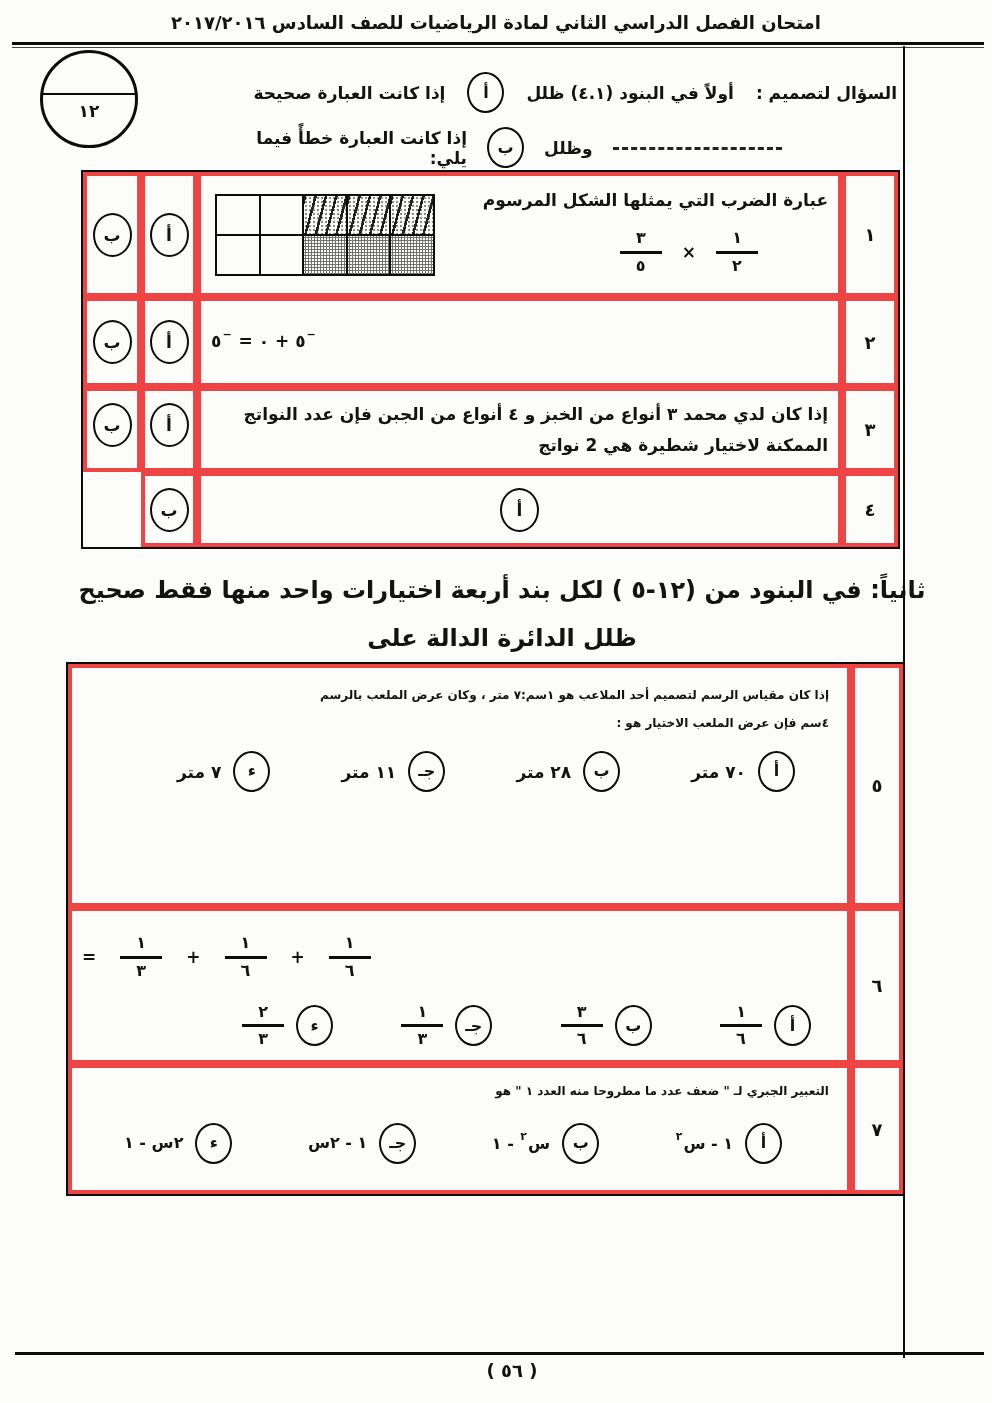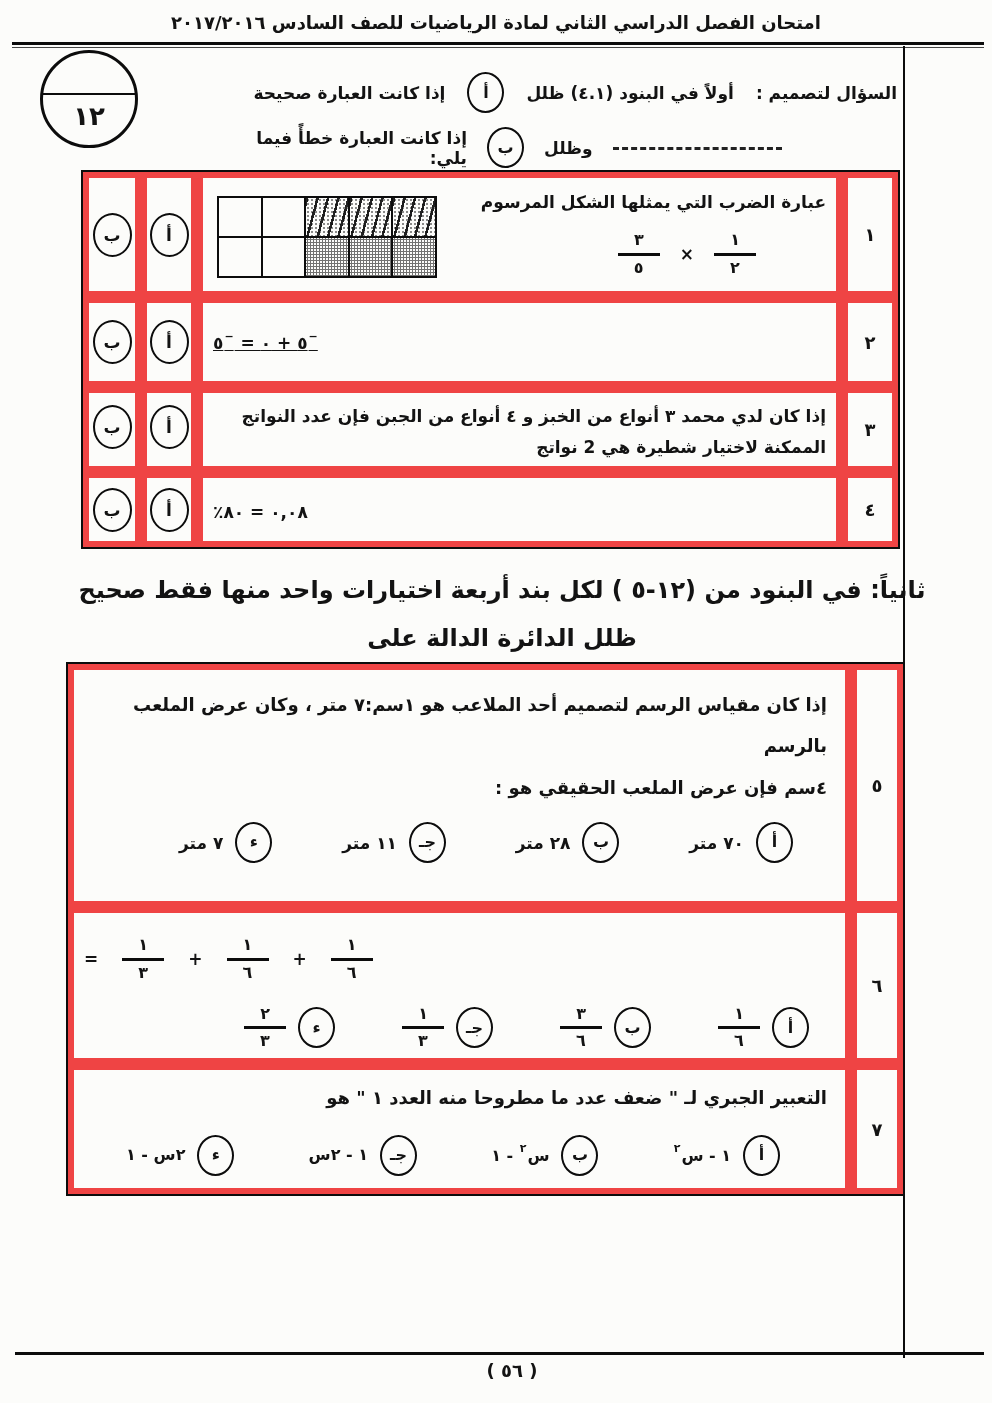--- a/index.html
+++ b/index.html
@@ -16,21 +16,21 @@
     font-size:18px;font-weight:700;letter-spacing:.5px;}
   .head-rule{top:42px;left:12px;right:8px;height:3px;background:#0c0c0c;}
   .head-rule2{top:47px;left:12px;right:8px;height:1px;background:#444;}
   .right-rule{top:46px;left:903px;width:2px;height:1312px;background:#0c0c0c;}
 
   
   .marks{top:50px;left:40px;width:92px;height:92px;border:3px solid #0c0c0c;
     border-radius:50%;background:#fcfcfa;}
   .marks .mid{position:absolute;left:-2px;right:-2px;top:44%;height:2px;background:#0c0c0c;}
   .marks .val{position:absolute;left:0;right:0;top:52%;text-align:center;
-    font-size:26px;font-weight:700;letter-spacing:4px;}
+    font-size:17px;font-weight:700;letter-spacing:4px;}
 
   
   .sec1{top:72px;right:95px;width:680px;font-size:17px;font-weight:700;}
   .sec1 .ln{display:flex;align-items:center;gap:22px;margin-bottom:14px;}
   .sec1 .ln2{padding-right:0;gap:20px;}
   .dashline{width:172px;border-bottom:3px dashed #222;height:1px;margin-right:0;}
 
   .opt{width:35px;height:40px;border:2px solid #0c0c0c;border-radius:50%;
     display:inline-flex;align-items:center;justify-content:center;
     font-size:17px;font-weight:700;background:transparent;flex:0 0 auto;}
@@ -40,54 +40,54 @@
   .fr{display:inline-flex;flex-direction:column;align-items:center;
     font-weight:700;font-size:16px;line-height:1.05;min-width:42px;}
   .fr .fn{padding:0 5px 4px;}
   .fr .fd{border-top:3px solid #0c0c0c;padding:4px 5px 0;min-width:32px;text-align:center;}
 
   .ltr{direction:ltr;unicode-bidi:bidi-override;}
   .seg-sup{font-size:11px;vertical-align:9px;padding:0 1px;}
 
   
   .grid{display:grid;border:2.5px solid #0c0c0c;background:#fcfcfa;}
-  .cell{border:6px solid #ef4444;display:flex;align-items:center;justify-content:center;
+  .cell{border:4px solid #ef4444;display:flex;align-items:center;justify-content:center;
     box-sizing:border-box;}
   #t1{top:170px;right:92px;width:815px;grid-template-columns:56px 1fr 56px 58px;}
   #t2{top:662px;right:87px;width:835px;grid-template-columns:52px 1fr;}
   .rh1{height:125px;} .rh2{height:90px;} .rh3{height:85px;} .rh4{height:75px;}
   .qh5{height:243px;} .qh6{height:157px;} .qh7{height:130px;}
   .numcell{font-size:18px;font-weight:700;}
   .content{justify-content:flex-start;align-items:flex-start;flex-direction:column;
     position:relative;padding:8px 10px;font-size:17px;font-weight:700;line-height:1.9;}
   .topopt{align-items:flex-start;padding-top:12px;}
 
   .frrow{display:flex;align-items:center;gap:20px;margin:14px 70px 0 0;}
   .eqline{font-size:17px;font-weight:700;margin:0 55px 0 0;align-self:flex-end;}
-  .row2line{margin-top:16px;text-decoration:underline;}
+  .row2line{margin-top:16px;}
   .row4line{margin-top:10px;}
 
   
   .model{position:absolute;left:14px;top:18px;width:218px;height:80px;
     display:grid;grid-template-columns:repeat(5,1fr);grid-template-rows:1fr 1fr;
     direction:ltr;border:1px solid #0c0c0c;}
   .model div{border:1px solid #0c0c0c;}
   .m-hatch{background-image:
       repeating-linear-gradient(105deg,rgba(10,10,10,.9) 0 2.5px,transparent 2.5px 10px),
       radial-gradient(rgba(0,0,0,.45) 1px,transparent 1.2px);
     background-size:auto,4px 4px;}
   .m-dots{background-image:radial-gradient(rgba(0,0,0,.55) 1px,transparent 1.2px);
     background-size:3px 3px;}
 
   
   .sec2{top:566px;right:58px;left:70px;font-size:24px;font-weight:700;
     line-height:2.0;text-align:center;}
 
   
-  .qtext{align-self:stretch;text-align:right;padding:6px 8px 0 0;font-size:18px;
+  .qtext{align-self:stretch;text-align:right;padding:6px 8px 0 0;font-size:12px;
     font-weight:700;line-height:2.3;}
   .choices{display:flex;align-items:center;justify-content:space-between;
     align-self:stretch;font-size:17px;font-weight:700;}
   .choice{display:inline-flex;align-items:center;gap:12px;}
   .q5c{margin-top:14px;padding:0 42px 0 95px;}
   .q6eq{display:flex;direction:ltr;align-items:center;gap:24px;margin:16px 55px 0 0;
     align-self:flex-end;font-size:17px;font-weight:700;}
   .q6c{margin-top:24px;padding:0 26px 0 160px;}
   .q7c{margin-top:22px;padding:0 55px 0 42px;font-size:16px;}
 
@@ -180,23 +180,20 @@
     <div>الممكنة لاختيار شطيرة هي 2 نواتج</div>
   </div>
   <div class="cell rh3 topopt">
     <span class="opt">أ</span>
   </div>
   <div class="cell rh3 topopt">
     <span class="opt">ب</span>
   </div>
 
   <div class="cell rh4 numcell">٤</div>
-  <div class="cell rh4 content">
-    <div class="ltr eqline row4line">٪٨٠ = ٠,٠٨</div>
-  </div>
   <div class="cell rh4">
     <span class="opt">أ</span>
   </div>
   <div class="cell rh4">
     <span class="opt">ب</span>
   </div>
 </div>
 
 <div class="abs sec2">
   <div>
@@ -206,21 +203,21 @@
   </div>
   <div>الاختيار الصحيح فيما يلي :-</div>
 </div>
 
 <div id="t2" class="abs grid">
 
   <div class="cell qh5 numcell">٥</div>
   <div class="cell qh5 content">
     <div class="qtext">
       <div>إذا كان مقياس الرسم لتصميم أحد الملاعب هو ١سم:٧ متر ، وكان عرض الملعب بالرسم</div>
-      <div>٤سم فإن عرض الملعب الحقيقي هو :</div>
+      <div>٤سم فإن عرض الملعب الاختيار هو :</div>
     </div>
     <div class="choices q5c">
       <span class="choice">
         <span class="opt sm">أ</span>
         <span>٧٠ متر</span>
       </span>
       <span class="choice">
         <span class="opt sm">ب</span>
         <span>٢٨ متر</span>
       </span>

